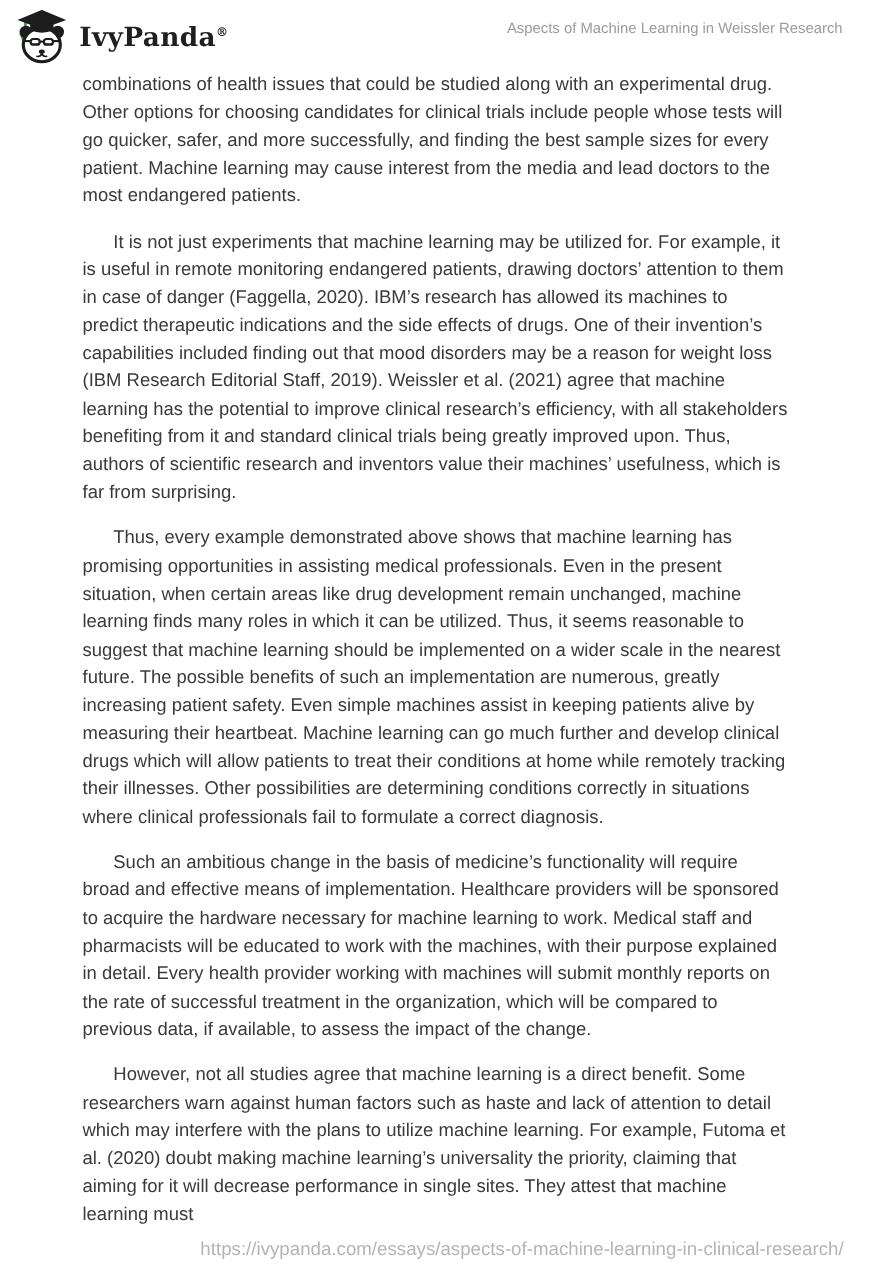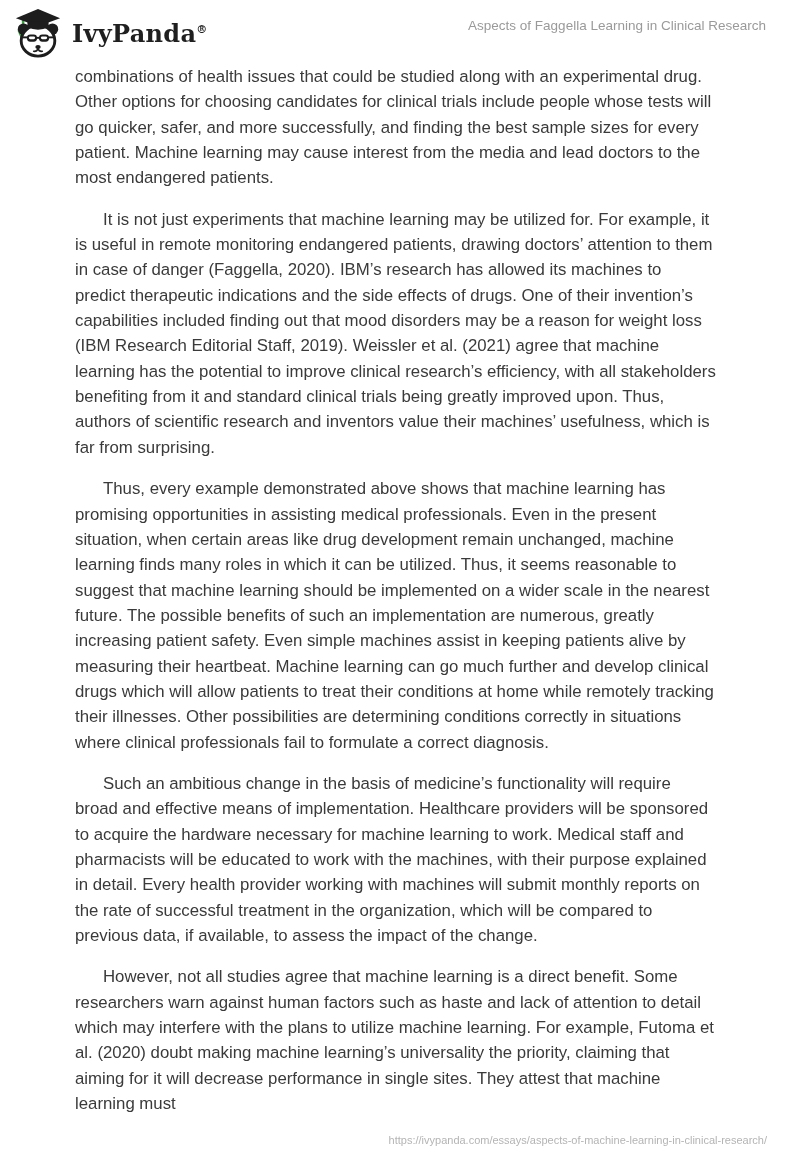--- a/index.html
+++ b/index.html
@@ -20,21 +20,21 @@
   .wordmark sup{font-size:11px;font-weight:700;vertical-align:super;line-height:0;}
   .doc-title{font-size:13.5px;color:#9a9a9a;margin-top:9px;}
   .content{
     padding:6px 72px 0 75px;
     font-size:16.8px;line-height:25.35px;color:#3a3a3a;
   }
   .para{margin:0 12px 16px 0;text-indent:28px;}
   .para.no-indent{text-indent:0;}
   .footer{
     position:absolute;right:33px;bottom:14px;
-    font-size:11px;color:#b4b4b4;
+    font-size:17px;color:#b4b4b4;
   }
 </style>
 </head>
 <body>
 
 <div class="page">
 
   <header class="header">
     <div class="brand">
       <span class="logo">
@@ -58,21 +58,21 @@
           <rect x="35.5" y="28.5" width="6" height="2" fill="#1d1d1d"></rect>
           <rect x="15.5" y="28.5" width="6.5" height="3" rx="1.5" fill="#ffffff"></rect>
           <rect x="28" y="28.5" width="6.5" height="3" rx="1.5" fill="#ffffff"></rect>
 
           <ellipse cx="25" cy="39.5" rx="2.8" ry="2" fill="#1d1d1d"></ellipse>
           <path d="M25 41 q-1 3.5 -4.5 3 M25 41 q1 3.5 4.5 3" fill="none" stroke="#1d1d1d" stroke-width="1.6" stroke-linecap="round"></path>
         </svg>
       </span>
       <span class="wordmark"><span>IvyPanda</span><sup>®</sup></span>
     </div>
-    <div class="doc-title">Aspects of Faggella Learning in Clinical Research</div>
+    <div class="doc-title">Aspects of Machine Learning in Weissler Research</div>
   </header>
 
   <main class="content">
       <p class="para no-indent">combinations of health issues that could be studied along with an experimental drug. Other options for choosing candidates for clinical trials include people whose tests will go quicker, safer, and more successfully, and finding the best sample sizes for every patient. Machine learning may cause interest from the media and lead doctors to the most endangered patients.</p>
       <p class="para">It is not just experiments that machine learning may be utilized for. For example, it is useful in remote monitoring endangered patients, drawing doctors’ attention to them in case of danger (Faggella, 2020). IBM’s research has allowed its machines to predict therapeutic indications and the side effects of drugs. One of their invention’s capabilities included finding out that mood disorders may be a reason for weight loss (IBM Research Editorial Staff, 2019). Weissler et al. (2021) agree that machine learning has the potential to improve clinical research’s efficiency, with all stakeholders benefiting from it and standard clinical trials being greatly improved upon. Thus, authors of scientific research and inventors value their machines’ usefulness, which is far from surprising.</p>
       <p class="para">Thus, every example demonstrated above shows that machine learning has promising opportunities in assisting medical professionals. Even in the present situation, when certain areas like drug development remain unchanged, machine learning finds many roles in which it can be utilized. Thus, it seems reasonable to suggest that machine learning should be implemented on a wider scale in the nearest future. The possible benefits of such an implementation are numerous, greatly increasing patient safety. Even simple machines assist in keeping patients alive by measuring their heartbeat. Machine learning can go much further and develop clinical drugs which will allow patients to treat their conditions at home while remotely tracking their illnesses. Other possibilities are determining conditions correctly in situations where clinical professionals fail to formulate a correct diagnosis.</p>
       <p class="para">Such an ambitious change in the basis of medicine’s functionality will require broad and effective means of implementation. Healthcare providers will be sponsored to acquire the hardware necessary for machine learning to work. Medical staff and pharmacists will be educated to work with the machines, with their purpose explained in detail. Every health provider working with machines will submit monthly reports on the rate of successful treatment in the organization, which will be compared to previous data, if available, to assess the impact of the change.</p>
       <p class="para">However, not all studies agree that machine learning is a direct benefit. Some researchers warn against human factors such as haste and lack of attention to detail which may interfere with the plans to utilize machine learning. For example, Futoma et al. (2020) doubt making machine learning’s universality the priority, claiming that aiming for it will decrease performance in single sites. They attest that machine learning must</p>
     </main>
 

